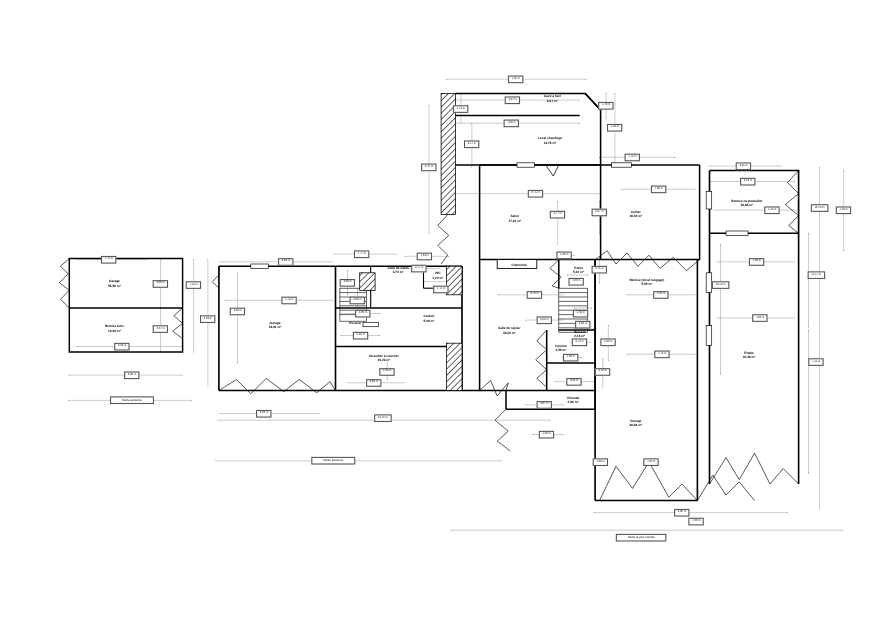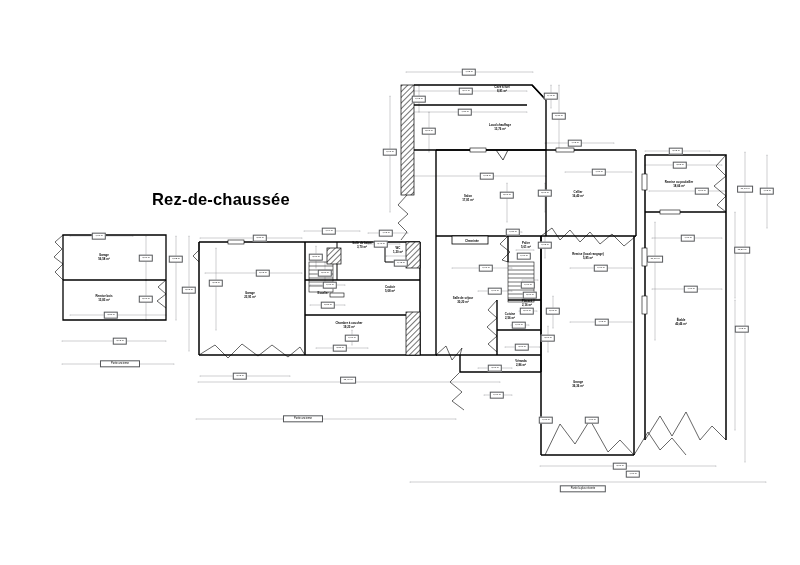--- a/index.html
+++ b/index.html
@@ -299,21 +299,20 @@
 
       <g stroke-width="0.6">
         <rect x="228" y="240" width="16" height="4" fill="#fff"></rect>
         <rect x="330" y="293" width="14" height="4" fill="#fff"></rect>
         <rect x="556" y="148" width="18" height="4" fill="#fff"></rect>
         <rect x="470" y="148" width="16" height="4" fill="#fff"></rect>
       </g>
     </g>
   </svg>
 
-  <div class="page-title">Rez-de-chaussée</div>
 
   <div id="rooms-layer">
       <div class="room-label" style="left: 104px; top: 258px;">
         <div>Garage</div>
         <div class="rm-area">56,58 m²</div>
       </div>
       <div class="room-label" style="left: 104px; top: 299px;">
         <div>Remise bois</div>
         <div class="rm-area">13,83 m²</div>
       </div>

